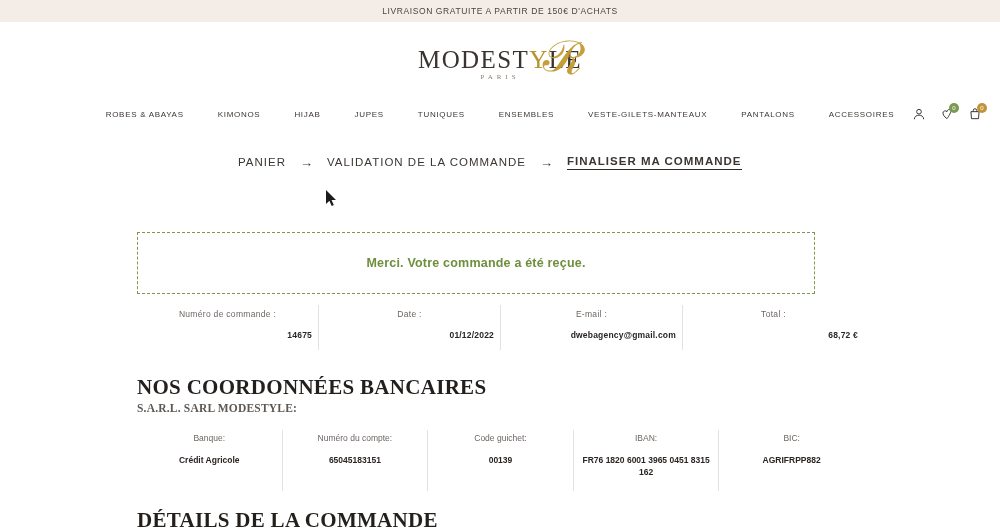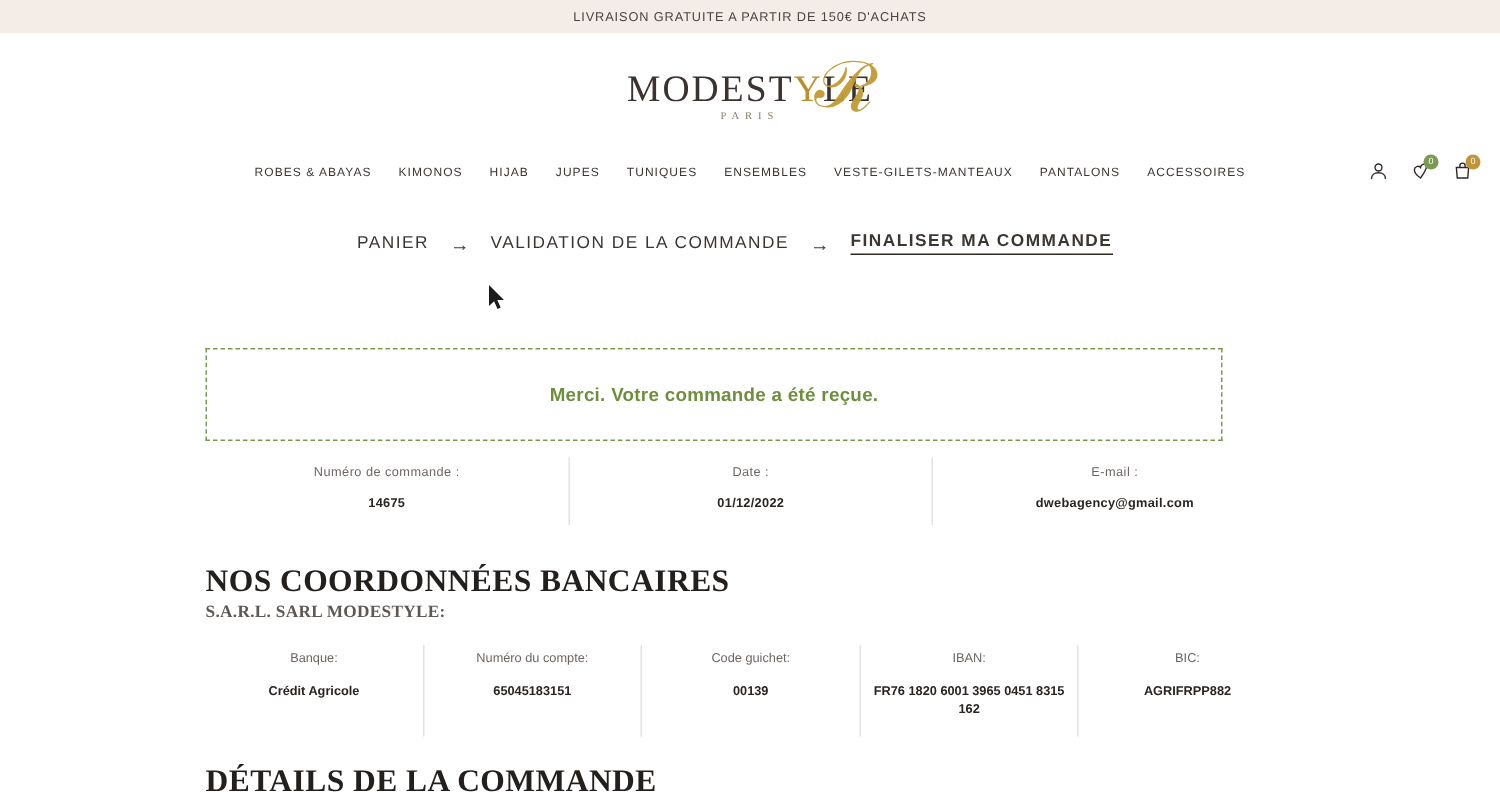--- a/index.html
+++ b/index.html
@@ -60,21 +60,21 @@
     pointer-events: none;
   }
 
   
   .nav-row {
     position: relative;
     height: 34px;
     display: flex; align-items: center; justify-content: center;
   }
   .nav {
-    display: flex; align-items: center; gap: 18px;
+    display: flex; align-items: center; gap: 34px;
   }
   .nav a {
     font-size: 8px;
     letter-spacing: 0.7px;
     color: #3c3632;
     text-decoration: none;
     white-space: nowrap;
   }
   .nav-icons {
     position: absolute;
@@ -161,20 +161,21 @@
     letter-spacing: 0.3px;
     margin-bottom: 11px;
     display: block;
   }
   .ocell .val {
     font-size: 8.5px;
     color: #2a2522;
     font-weight: 700;
     letter-spacing: 0.2px;
     display: block;
+    text-align: right;
   }
 
   
   .bank-title {
     position: absolute;
     left: 137px; top: 375px;
     font-family: "Liberation Serif", serif;
     font-size: 21px;
     font-weight: 700;
     letter-spacing: 0.3px;
@@ -304,20 +305,24 @@
       <span class="val">14675</span>
     </div>
     <div class="ocell">
       <span class="lbl">Date :</span>
       <span class="val">01/12/2022</span>
     </div>
     <div class="ocell">
       <span class="lbl">E-mail :</span>
       <span class="val">dwebagency@gmail.com</span>
     </div>
+    <div class="ocell">
+      <span class="lbl">Total :</span>
+      <span class="val">68,72 €</span>
+    </div>
   </div>
 
   <div class="bank-title">NOS COORDONNÉES BANCAIRES</div>
   <div class="bank-sub">S.A.R.L. SARL MODESTYLE:</div>
 
   <div class="bank-strip">
     <div class="bcell">
       <span class="lbl">Banque:</span>
       <span class="val">Crédit Agricole</span>
     </div>

